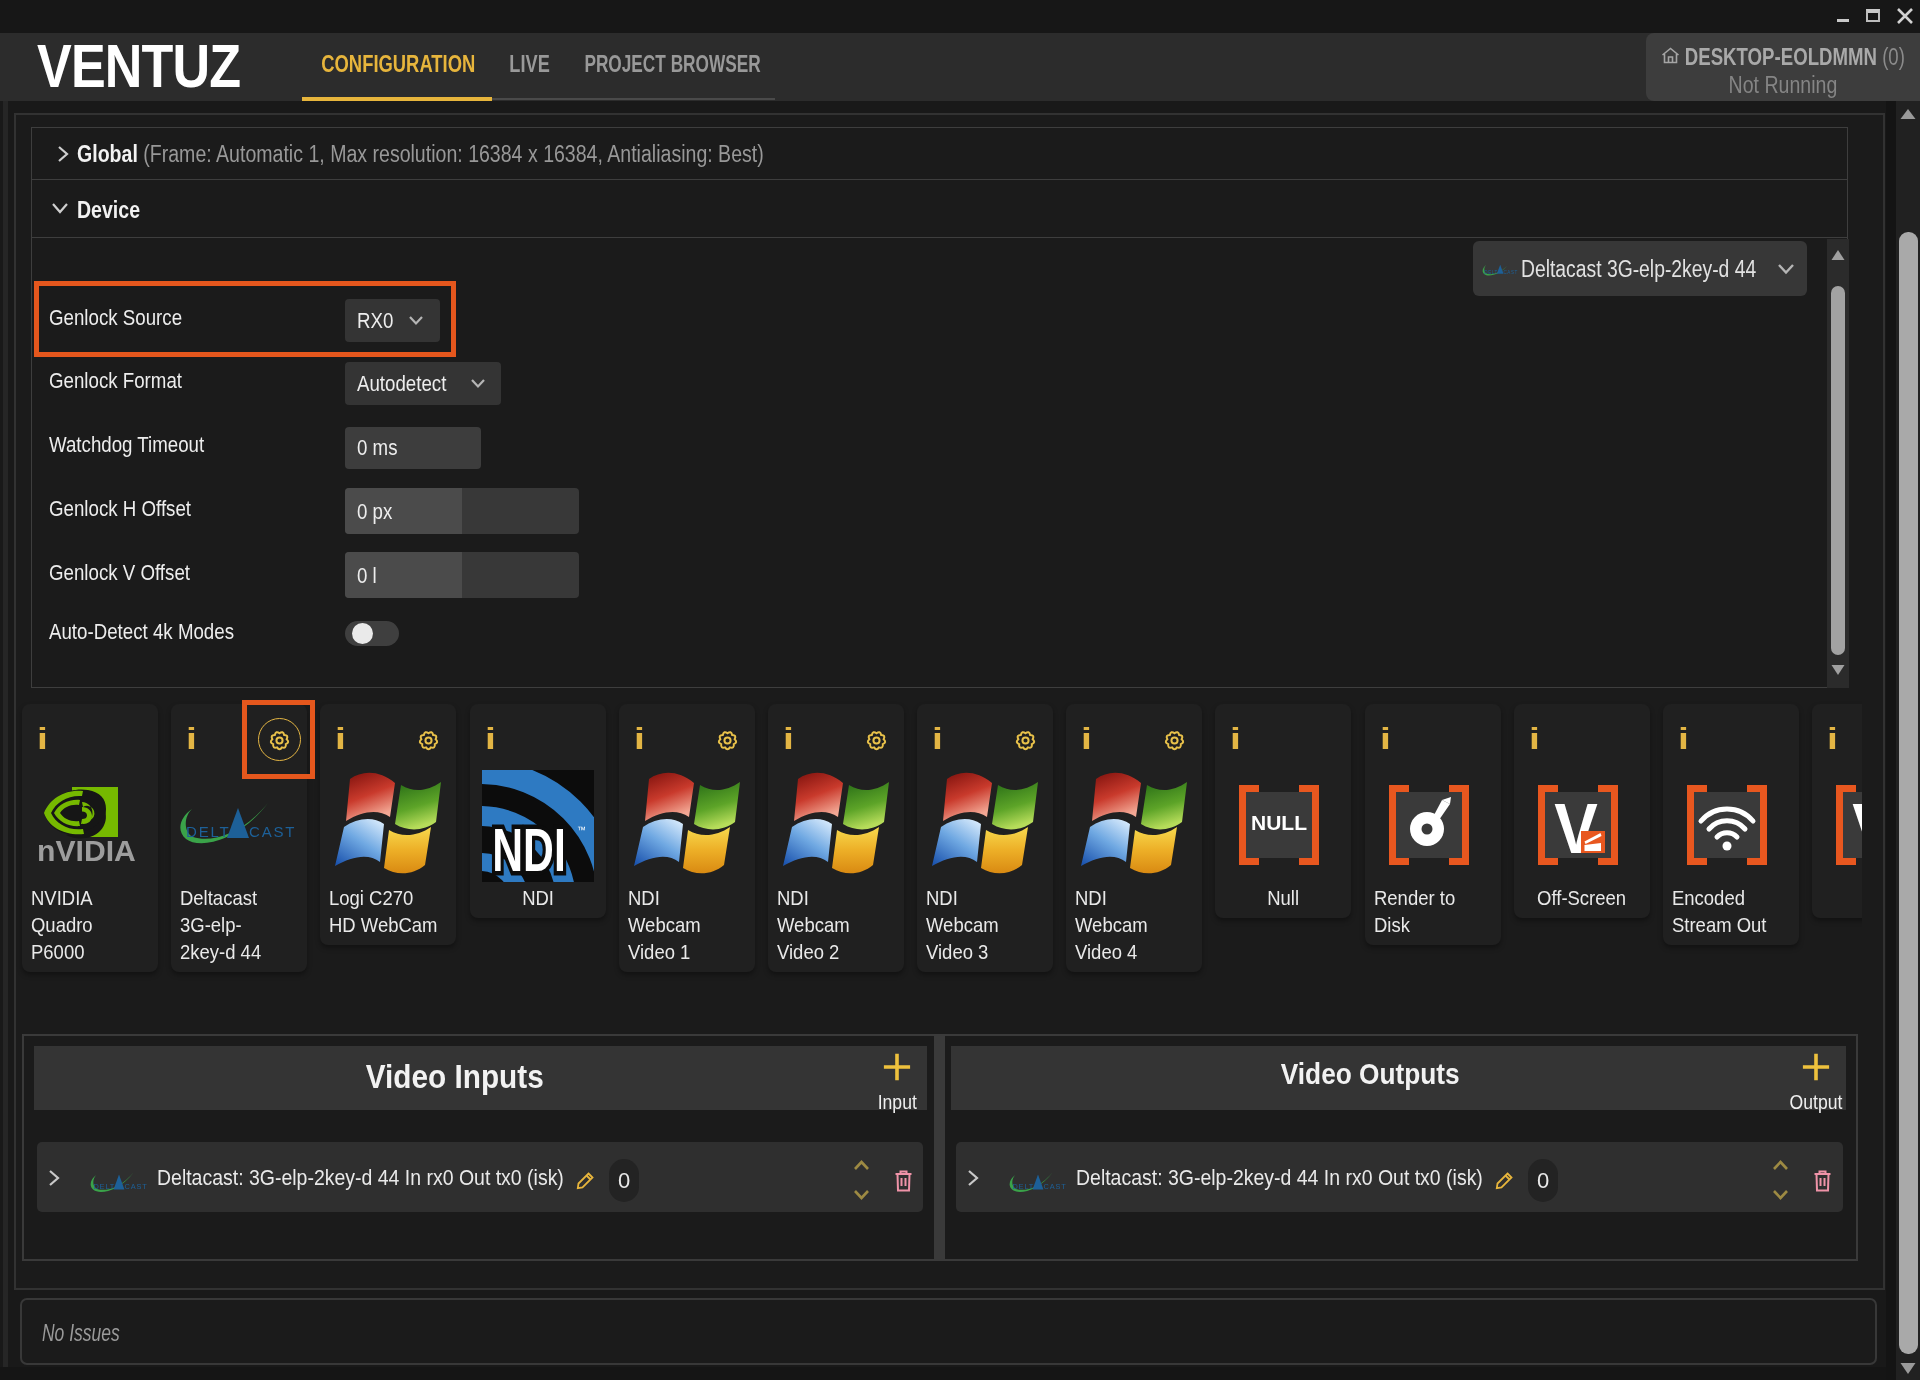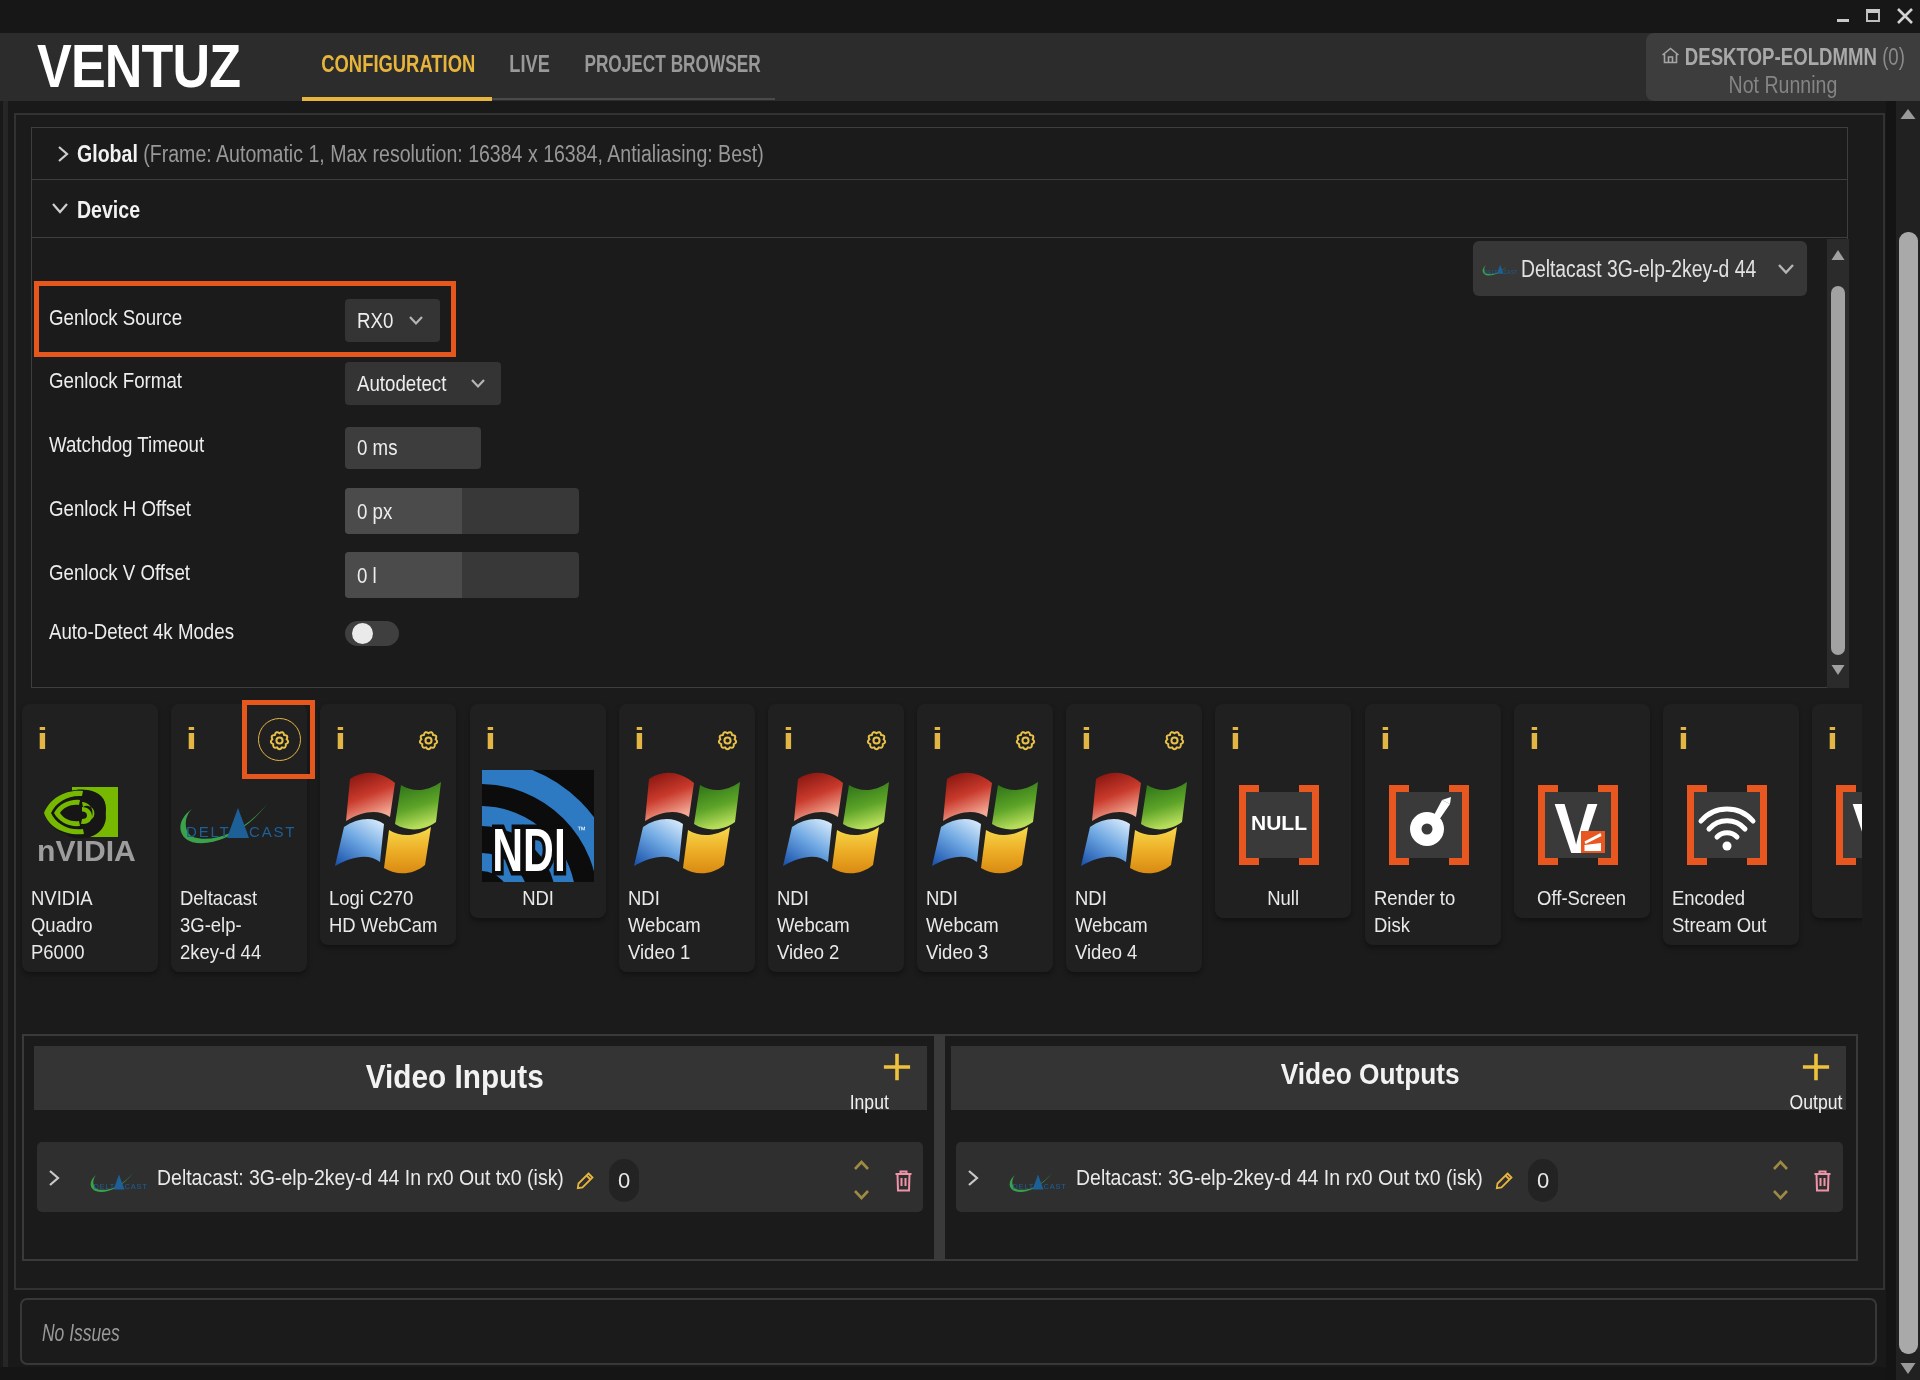--- a/index.html
+++ b/index.html
@@ -288,21 +288,21 @@
 </div>
 
 <div class="abs" style="left:242px;top:700px;width:73px;height:79px;border:5px solid #e5571d;"></div>
 
 <div class="abs" style="left:22px;top:1034px;width:914px;height:227px;border:2px solid #3a3a3a;"></div>
 <div class="abs" style="left:34px;top:1046px;width:893px;height:64px;background:#343434;"></div>
 <div class="abs" style="left:34px;top:1057px;width:842px;text-align:center;color:#f2f2f2;font-weight:bold;font-size:34px;"><span style="display:inline-block;transform:scaleX(0.875);">Video Inputs</span></div>
 <svg class="abs" style="left:883px;top:1052px;" width="28" height="30" viewBox="0 0 28 30">
     <path d="M14,1.8 L14,28.2 M0.9,15 L27.1,15" stroke="#eec13d" stroke-width="3.6"></path>
   </svg>
-<div class="abs" style="left:847px;top:1091px;width:100px;text-align:left;color:#f0f0f0;font-size:20px;"><span style="display:inline-block;transform:scaleX(0.88);">Input</span></div>
+<div class="abs" style="left:847px;top:1091px;width:100px;text-align:center;color:#f0f0f0;font-size:20px;"><span style="display:inline-block;transform:scaleX(0.88);">Input</span></div>
 <div class="abs" style="left:37px;top:1142px;width:886px;height:70px;background:#2f2f2f;border-radius:5px;"></div>
 <svg class="abs" style="left:47px;top:1169px;" width="14" height="18" viewBox="0 0 14 18">
     <path d="M3,2 L11,9 L3,16" stroke="#c9c9c9" stroke-width="2.2" fill="none"></path>
   </svg>
 <svg class="abs" style="left:88px;top:1170px;" width="63" height="23" viewBox="0 0 128 46">
     <use href="#dlogo"></use>
   </svg>
 <div class="abs" style="left:157px;top:1165px;color:#e9e9e9;font-size:22px;transform:scaleX(0.885);transform-origin:left;white-space:pre;">Deltacast: 3G-elp-2key-d 44 In rx0 Out tx0 (isk)</div>
 <svg class="abs" style="left:575px;top:1170px;" width="21" height="21" viewBox="0 0 21 21">
 <g stroke="#e7b53c" stroke-width="1.8" fill="none">

